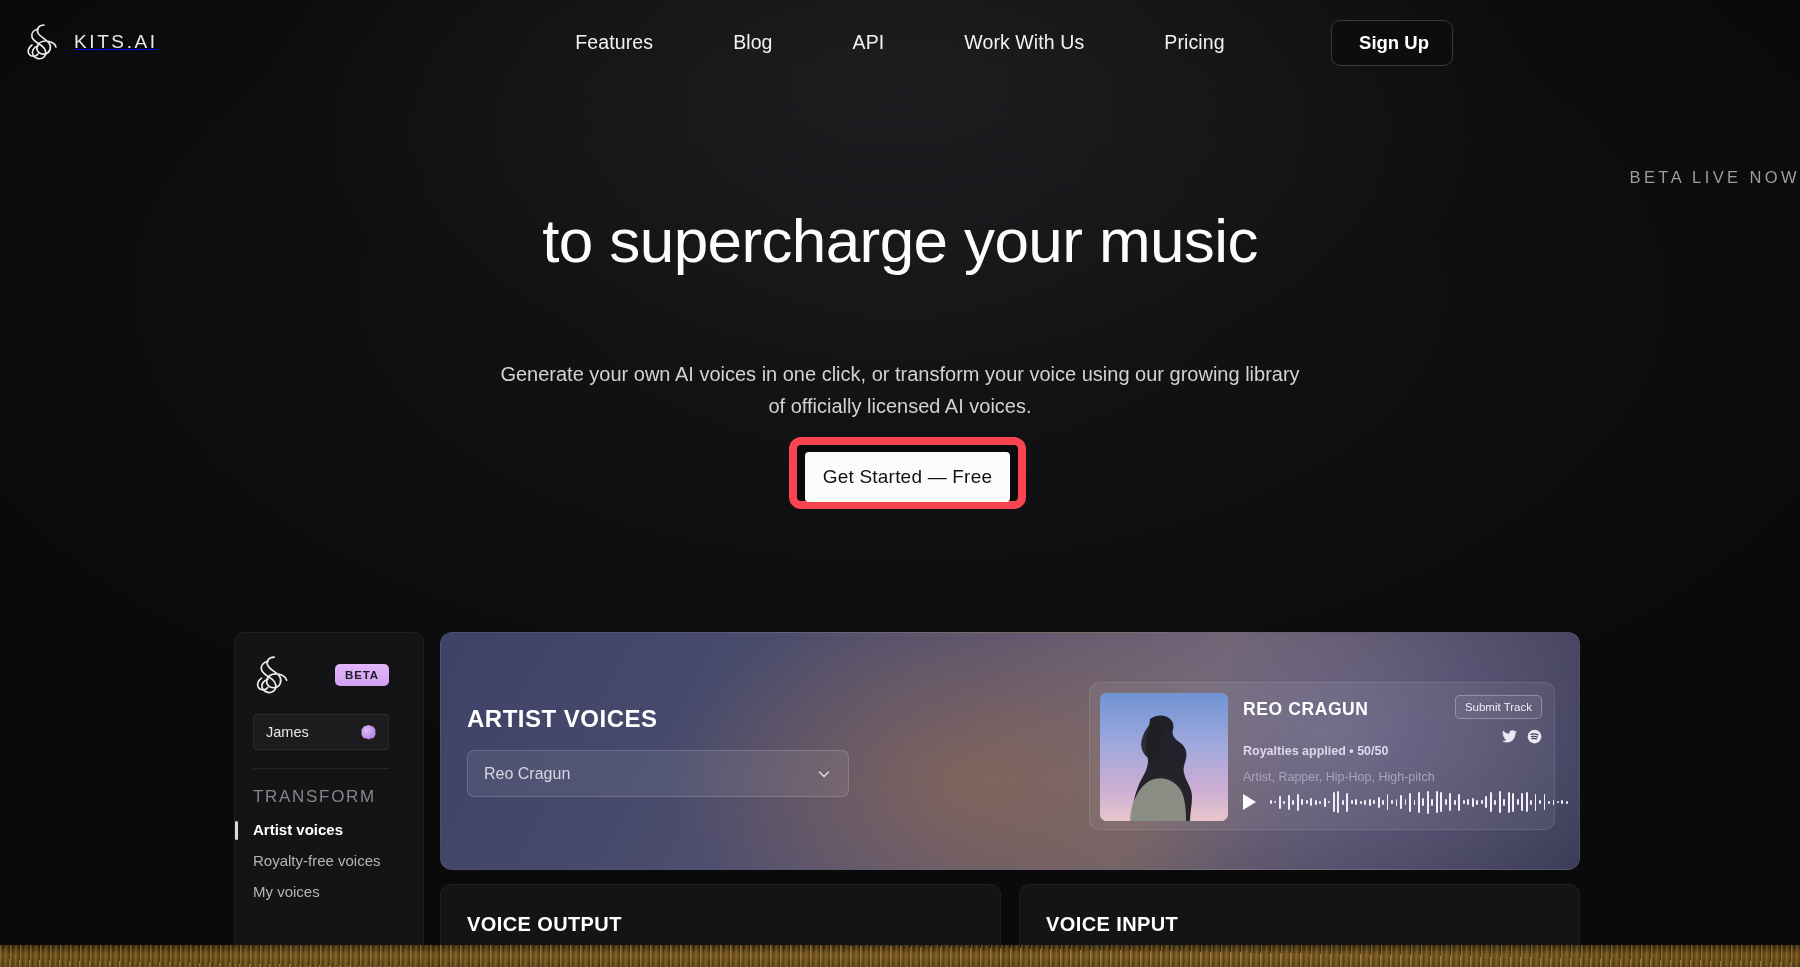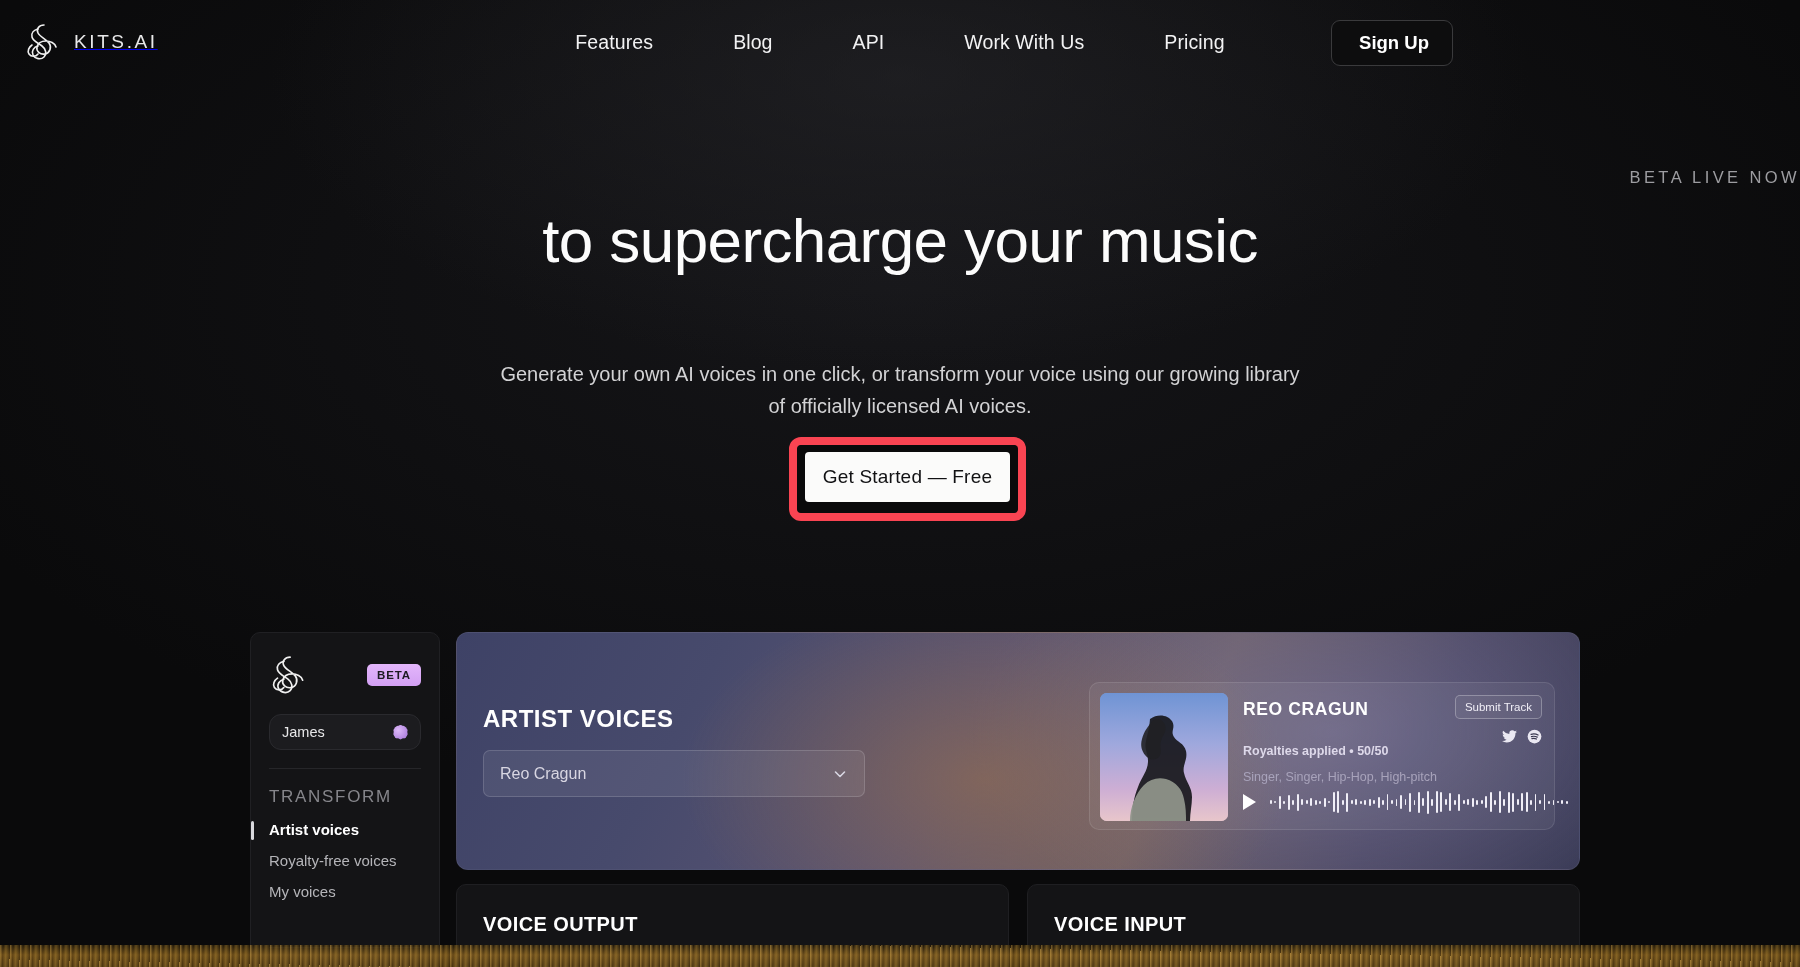--- a/index.html
+++ b/index.html
@@ -74,21 +74,21 @@
     position: absolute; top: 358px; left: 50%;
     transform: translateX(-50%);
     width: 800px; text-align: center;
     color: #d2d2d4; font-size: 20px; line-height: 1.62;
     font-weight: 400;
   }
 
   
   .cta-wrap {
     position: absolute; top: 437px; left: 789px;
-    width: 237px; height: 84px;
+    width: 237px; height: 72px;
   }
   .cta-highlight {
     position: absolute; inset: 0;
     border: 8px solid #f94452;
     border-radius: 12px;
   }
   .cta-inner-gap {
     position: absolute; inset: 8px;
     background: #0a0a0b; border-radius: 5px;
   }
@@ -108,35 +108,34 @@
     width: 1346px; height: 335px;
     display: flex; gap: 16px;
   }
 
   
   .app-sidebar {
     width: 190px; height: 335px; flex: none;
     background: #141416;
     border: 1px solid #202023;
     border-radius: 10px 10px 0 0;
-    padding: 20px 18px 0 18px;
+    padding: 20px 34px 0 18px;
     position: relative;
-    margin-left: 16px;
   }
   .sb-top { display: flex; align-items: center; justify-content: space-between; }
   .sb-logo { width: 38px; height: 44px; display: block; }
   .beta-badge {
     background: linear-gradient(180deg,#e3b6fb 0%, #d3a0f3 100%);
     color: #1c1b21; font-size: 11.5px; font-weight: 700;
     letter-spacing: .9px;
     border-radius: 5px; padding: 5px 10px;
   }
   .sb-user {
     margin-top: 17px; height: 36px;
-    background: #1c1c1f; border: 1px solid #2a2a2e; border-radius: 12px;
+    background: #1c1c1f; border: 1px solid #2a2a2e; border-radius: 3px;
     display: flex; align-items: center; justify-content: space-between;
     padding: 0 12px;
   }
   .sb-user-name { color: #e7e7e9; font-size: 14.5px; }
   .sb-avatar {
     width: 15px; height: 15px;
     background: radial-gradient(circle at 35% 35%, #d9b2f7, #a濃);
     background: radial-gradient(circle at 35% 35%, #ddb9f8, #9f6fd6);
     border-radius: 50%;
     clip-path: polygon(50% 0%,66% 8%,83% 6%,92% 20%,100% 33%,95% 50%,100% 67%,92% 80%,83% 94%,66% 92%,50% 100%,34% 92%,17% 94%,8% 80%,0% 67%,5% 50%,0% 33%,8% 20%,17% 6%,34% 8%);
@@ -376,21 +375,21 @@
               <rect width="128" height="128" fill="url(#sky)"></rect>
               <path d="M50 26c8-6 18-4 22 2 4 7-2 10 2 16 3 5 10 6 12 14 2 9-4 14-2 22 2 9 8 14 8 24 0 8-2 16-2 24H32c0-14 2-24 6-34 4-11 10-16 10-26 0-8-4-12-2-20 1-6 3-10 4-22z" fill="#17171b" opacity="0.92"></path>
               <path d="M44 92c6-6 14-8 22-6 10 3 16 10 18 20 2 8 2 16 2 22H30c0-14 6-28 14-36z" fill="#8e9489" opacity="0.95"></path>
               <path d="M52 28c-4 6-8 10-10 18-2 7 0 12 3 16 4 5 10 6 14 2 4-5 0-10 2-16 2-7 6-9 4-16-2-6-9-8-13-4z" fill="#202024" opacity="0.9"></path>
             </svg>
           </div>
 
           <div class="track-info">
             <div class="track-name">REO CRAGUN</div>
             <div class="track-royalty">Royalties applied • 50/50</div>
-            <div class="track-tags">Singer, Singer, Hip-Hop, High-pitch</div>
+            <div class="track-tags">Artist, Rapper, Hip-Hop, High-pitch</div>
 
             <button class="submit-track">Submit Track</button>
 
             <div class="track-socials">
               <svg width="15" height="13" viewBox="0 0 24 20">
                 <path d="M24 2.4a9.8 9.8 0 0 1-2.8.8A4.9 4.9 0 0 0 23.3.4a9.8 9.8 0 0 1-3.1 1.2A4.9 4.9 0 0 0 11.8 6a13.9 13.9 0 0 1-10-5.1 4.9 4.9 0 0 0 1.5 6.5A4.8 4.8 0 0 1 1 6.8a4.9 4.9 0 0 0 3.9 4.8 4.9 4.9 0 0 1-2.2.1 4.9 4.9 0 0 0 4.6 3.4A9.9 9.9 0 0 1 0 17.3 13.9 13.9 0 0 0 7.5 19.5c9.1 0 14-7.5 14-14v-.6A10 10 0 0 0 24 2.4z" fill="#eae8f2"></path>
               </svg>
               <svg width="15" height="15" viewBox="0 0 24 24">
                 <circle cx="12" cy="12" r="11" fill="#eae8f2"></circle>
                 <g fill="none" stroke="#3a3850" stroke-width="1.9" stroke-linecap="round">

